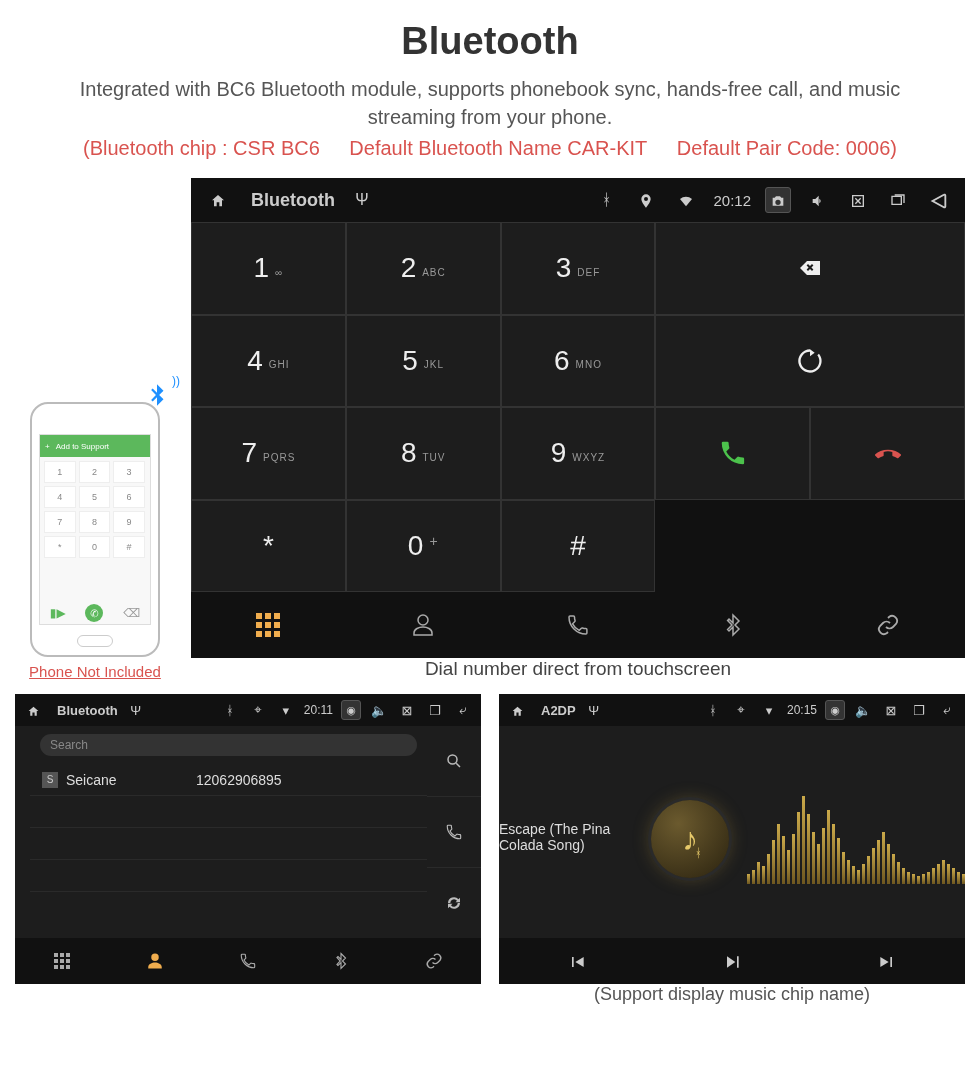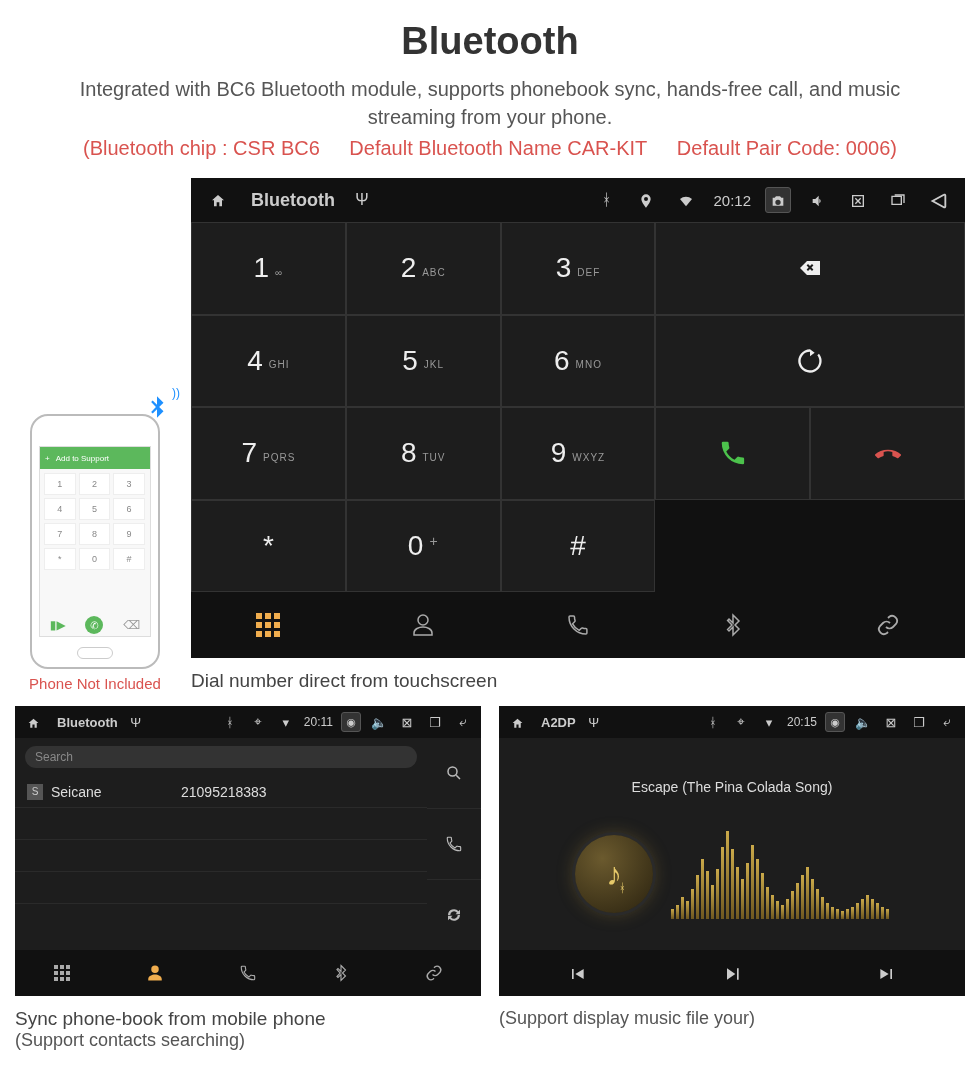--- a/index.html
+++ b/index.html
@@ -48,21 +48,21 @@
   .phone-screen {
     position:absolute; top:30px; left:7px; right:7px; bottom:30px;
     background:#f8f8f8; border:1px solid #ddd;
   }
   .ps-top { height:22px; background:#5cb85c; color:#fff; font-size:8px; display:flex; align-items:center; padding:0 5px; gap:6px;}
   .ps-row { display:flex; flex-wrap:wrap; padding:4px; gap:3px;}
   .ps-cell { width:31%; height:22px; background:#fff; border:1px solid #eee; display:flex; align-items:center; justify-content:center; font-size:9px; color:#888;}
   .ps-bot { position:absolute; bottom:0; left:0; right:0; height:22px; display:flex; justify-content:space-around; align-items:center; font-size:12px;}
   .ps-bot .call { width:18px;height:18px;border-radius:50%;background:#5cb85c;color:#fff;display:flex;align-items:center;justify-content:center;font-size:10px;}
   .phone-home { position:absolute; bottom:8px; left:50%; transform:translateX(-50%); width:36px; height:12px; border:1px solid #ccc; border-radius:7px;}
-  .phone-caption { font-size:15px; color:#d9534f; }
+  .phone-caption { font-size:15px; color:#d9534f;text-decoration:underline; }
 
   .dialer {
     flex:1; background:#1d1d1d; height:480px; position:relative; color:#ddd;
   }
   .statusbar {
     height:44px; background:#111; display:flex; align-items:center; padding:0 14px; gap:14px; font-size:16px; color:#ccc;
   }
   .statusbar .title { font-weight:bold; font-size:18px; margin-left:6px;}
   .statusbar .spacer { flex:1; }
   .statusbar .ic { width:26px; text-align:center; cursor:pointer; }
@@ -87,53 +87,53 @@
     display:flex; background:#111;
   }
   .btab { flex:1; display:flex; align-items:center; justify-content:center; font-size:24px; color:#aaa; cursor:pointer;}
   .btab.active { color:#f0ad4e; }
   .btab.grid .gridicon {
     display:grid; grid-template-columns:repeat(3,6px); grid-template-rows:repeat(3,6px); gap:3px;
   }
   .btab.grid .gridicon span { background:#f0ad4e; }
   .btab.nonactive .gridicon span { background:#aaa; }
 
-  .caption { text-align:left; font-size:19px; color:#444; margin-top:12px; }
+  .caption { text-align:center; font-size:19px; color:#444; margin-top:0; }
   .caption .sub { display:block; font-size:18px; color:#555; }
 
   
   .row-lower { display:flex; gap:18px; }
   .panel { flex:1; background:#1d1d1d; height:290px; position:relative; color:#ccc; }
   .panel .statusbar { height:32px; font-size:12px; gap:8px; padding:0 8px;}
   .panel .statusbar .title { font-size:13px; }
   .panel .statusbar .ic { width:20px; font-size:13px;}
   .panel .statusbar .ic.boxed { height:20px; line-height:18px; font-size:11px;}
   .panel .statusbar .time { font-size:12px;}
 
-  .contacts-area { position:absolute; top:32px; left:0; right:54px; bottom:46px; }
+  .contacts-area { position:absolute; top:32px; left:0; right:54px; bottom:46px;padding-left:15px; }
   .search {
     margin:8px 10px; height:22px; background:#333; border-radius:11px;
     display:flex; align-items:center; padding:0 10px; font-size:12px; color:#888;
   }
   .contact-row {
     display:flex; align-items:center; height:32px; padding:0 12px; font-size:14px; color:#ddd;
     border-bottom:1px solid #2a2a2a;
   }
   .contact-row .badge { width:16px;height:16px;background:#555;color:#ccc;font-size:10px;display:flex;align-items:center;justify-content:center;margin-right:8px;}
   .contact-row .name { width:130px; }
   .contacts-side { position:absolute; top:32px; right:0; width:54px; bottom:46px; display:flex; flex-direction:column;}
   .side-btn { flex:1; display:flex; align-items:center; justify-content:center; border-bottom:1px solid #2a2a2a; font-size:18px; color:#bbb; cursor:pointer;}
   .panel .bottomtabs2 {
     position:absolute; bottom:0; left:0; right:0; height:46px; display:flex; background:#111;
   }
   .panel .bottomtabs2 .btab { font-size:18px; }
   .panel .bottomtabs2 .btab.grid .gridicon { grid-template-columns:repeat(3,4px); grid-template-rows:repeat(3,4px); gap:2px;}
 
   
-  .music-area { position:absolute; top:32px; left:0; right:0; bottom:46px; display:flex; flex-direction:column; align-items:center; justify-content:center;gap:20px; }
+  .music-area { position:absolute; top:32px; left:0; right:0; bottom:46px; display:flex; flex-direction:row; align-items:center; justify-content:flex-end;gap:20px; }
   .track-title { font-size:14px; color:#ddd; margin-top:10px; }
   .viz-wrap { display:flex; align-items:center; gap:18px; margin-top:14px;}
   .album {
     width:78px; height:78px; border-radius:50%;
     background:radial-gradient(circle at 35% 30%, #6b5a2e, #2a220f);
     display:flex; align-items:center; justify-content:center;
     box-shadow: 0 0 0 3px #2a2a2a, 0 0 18px rgba(180,150,60,0.35);
   }
   .album .note { color:#e6c96a; font-size:32px; position:relative; }
   .album .note .btdot { position:absolute; bottom:-2px; right:-4px; font-size:12px;}
@@ -369,21 +369,21 @@
         <span class="ic">❐</span>
         <span class="ic">⤶</span>
       </div>
       <div class="contacts-area">
         <div class="search">
           <span>Search</span>
         </div>
         <div class="contact-row">
           <span class="badge">S</span>
           <span class="name">Seicane</span>
-          <span>21095218383</span>
+          <span>12062906895</span>
         </div>
         <div class="contact-row"></div>
         <div class="contact-row"></div>
         <div class="contact-row"></div>
         <div class="contact-row" style="border:none"></div>
       </div>
       <div class="contacts-side">
         <div class="side-btn">
             <svg viewBox="0 0 24 24">
               <circle cx="10" cy="10" r="6" fill="none" stroke="currentColor" stroke-width="2"></circle>
@@ -429,24 +429,20 @@
             <svg viewBox="0 0 24 24">
               <path d="M12 2l6 6-4 4 4 4-6 6V14l-4 4-1.4-1.4L11 12 6.6 7.4 8 6l4 4V2z" fill="none" stroke="currentColor" stroke-width="1.5"></path>
             </svg>
           </div>
         <div class="btab">
             <svg viewBox="0 0 24 24">
               <path d="M10 14a5 5 0 007 0l3-3a5 5 0 00-7-7l-1 1M14 10a5 5 0 00-7 0l-3 3a5 5 0 007 7l1-1" fill="none" stroke="currentColor" stroke-width="1.8"></path>
             </svg>
           </div>
       </div>
-    </div>
-    <div class="caption">
-      <span>Sync phone-book from mobile phone</span>
-      <span class="sub">(Support contacts searching)</span>
     </div>
   </div>
 
   <div style="flex:1">
     <div class="panel">
       <div class="statusbar">
         <span class="ic"><svg viewBox="0 0 24 24">
               <path d="M12 3l9 8h-3v9h-4v-6H10v6H6v-9H3z"></path>
             </svg></span>
         <span class="title">A2DP</span>
@@ -522,16 +518,16 @@
             </svg></span>
         <span class="mc"><svg viewBox="0 0 24 24">
               <path d="M6 5l10 7-10 7zM18 5h2v14h-2z"></path>
             </svg></span>
         <span class="mc"><svg viewBox="0 0 24 24">
               <path d="M16 6h2v12h-2zM4 6v12l10-6z"></path>
             </svg></span>
       </div>
     </div>
     <div class="caption">
-      <span class="sub">(Support display music file your)</span>
+      <span class="sub">(Support display music chip name)</span>
     </div>
   </div>
 </div>
 
 </body></html>

